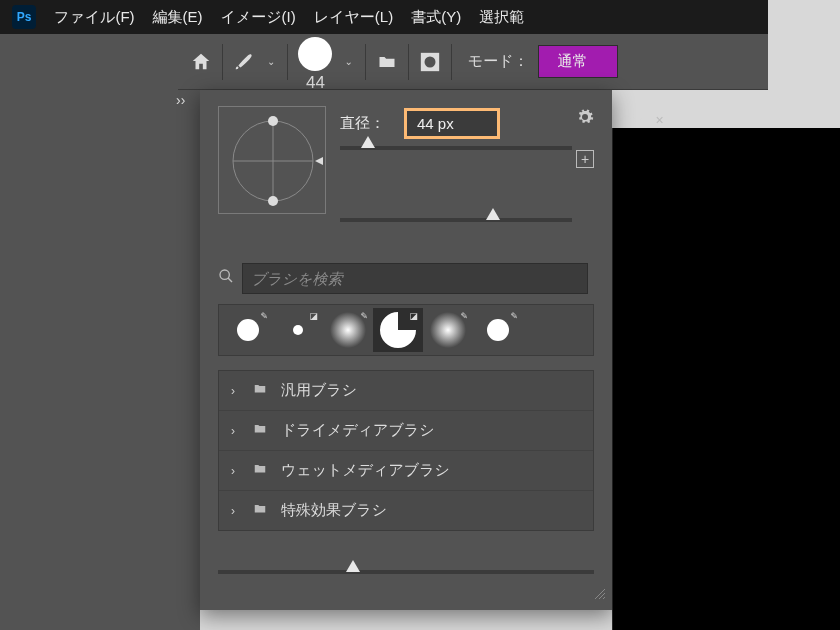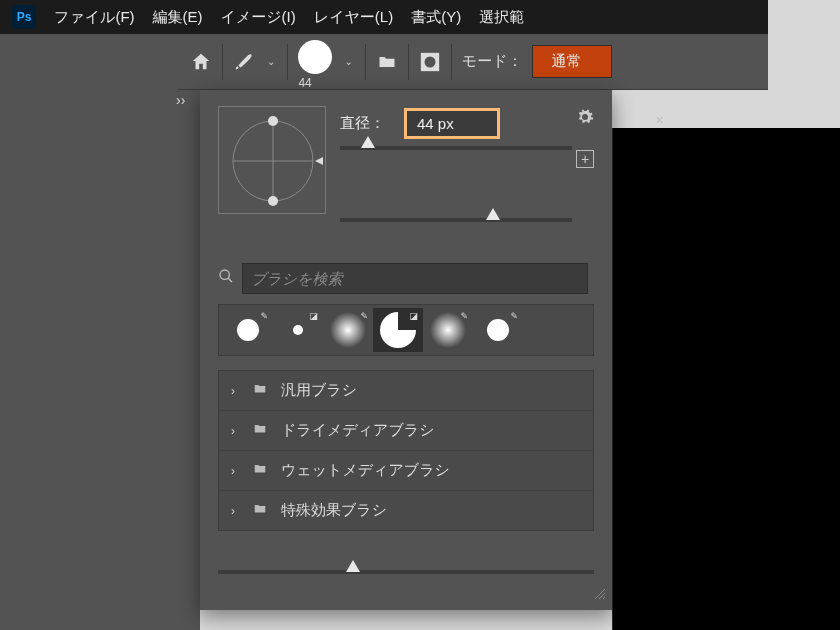--- a/index.html
+++ b/index.html
@@ -24,25 +24,25 @@
     position: absolute; top: 34px; left: 178px; right: 0; height: 56px;
     background: #535353; display: flex; align-items: center; gap: 10px;
     padding-left: 12px; border-bottom: 1px solid #3a3a3a;
   }
   .divider { width: 1px; height: 36px; background: #3a3a3a; }
   .icon-home svg, .icon-brush svg, .icon-mask svg, .icon-folder svg { display:block; }
   .chev { color: #ccc; font-size: 10px; padding: 0 2px; cursor: pointer; }
   .brush-swatch {
     width: 34px; height: 34px; border-radius: 50%; background: #fff;
   }
-  .brush-size-lbl { color: #ddd; font-size: 12px; width: 34px; }
+  .brush-size-lbl { color: #ddd; font-size: 17px; text-align: center; width: 34px; }
   .swatch-wrap { display:flex; flex-direction: column; align-items:center; gap:2px; margin-top:6px;}
-  .mode-label { color: #ddd; font-size: 15px; }
+  .mode-label { color: #ddd; font-size: 15px; margin-left: 6px;}
   .mode-box {
-    background: #c2410c; color: #e8e8e8; padding: 6px 18px;
+    background: #a21caf; color: #e8e8e8; padding: 6px 18px;
     font-size: 15px; min-width: 80px; border: 1px solid #2d2d2d;
   }
 
   
   .tabstrip {
     position: absolute; top: 98px; left: 612px; height: 30px;
     display: flex; align-items: flex-end; gap: 10px;
     color: #d8d8d8; font-size: 14px;
   }
   .tab-close { color: #bbb; font-size: 14px; cursor: pointer;}

